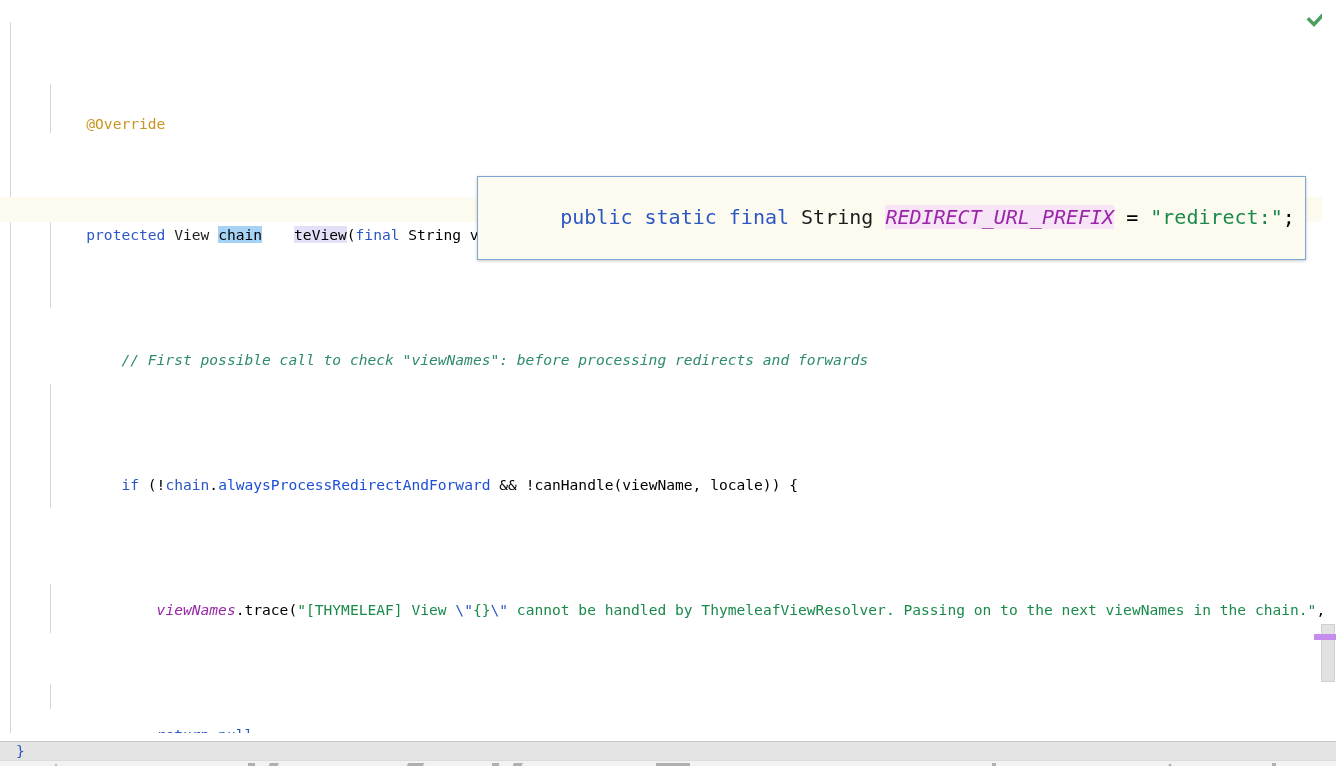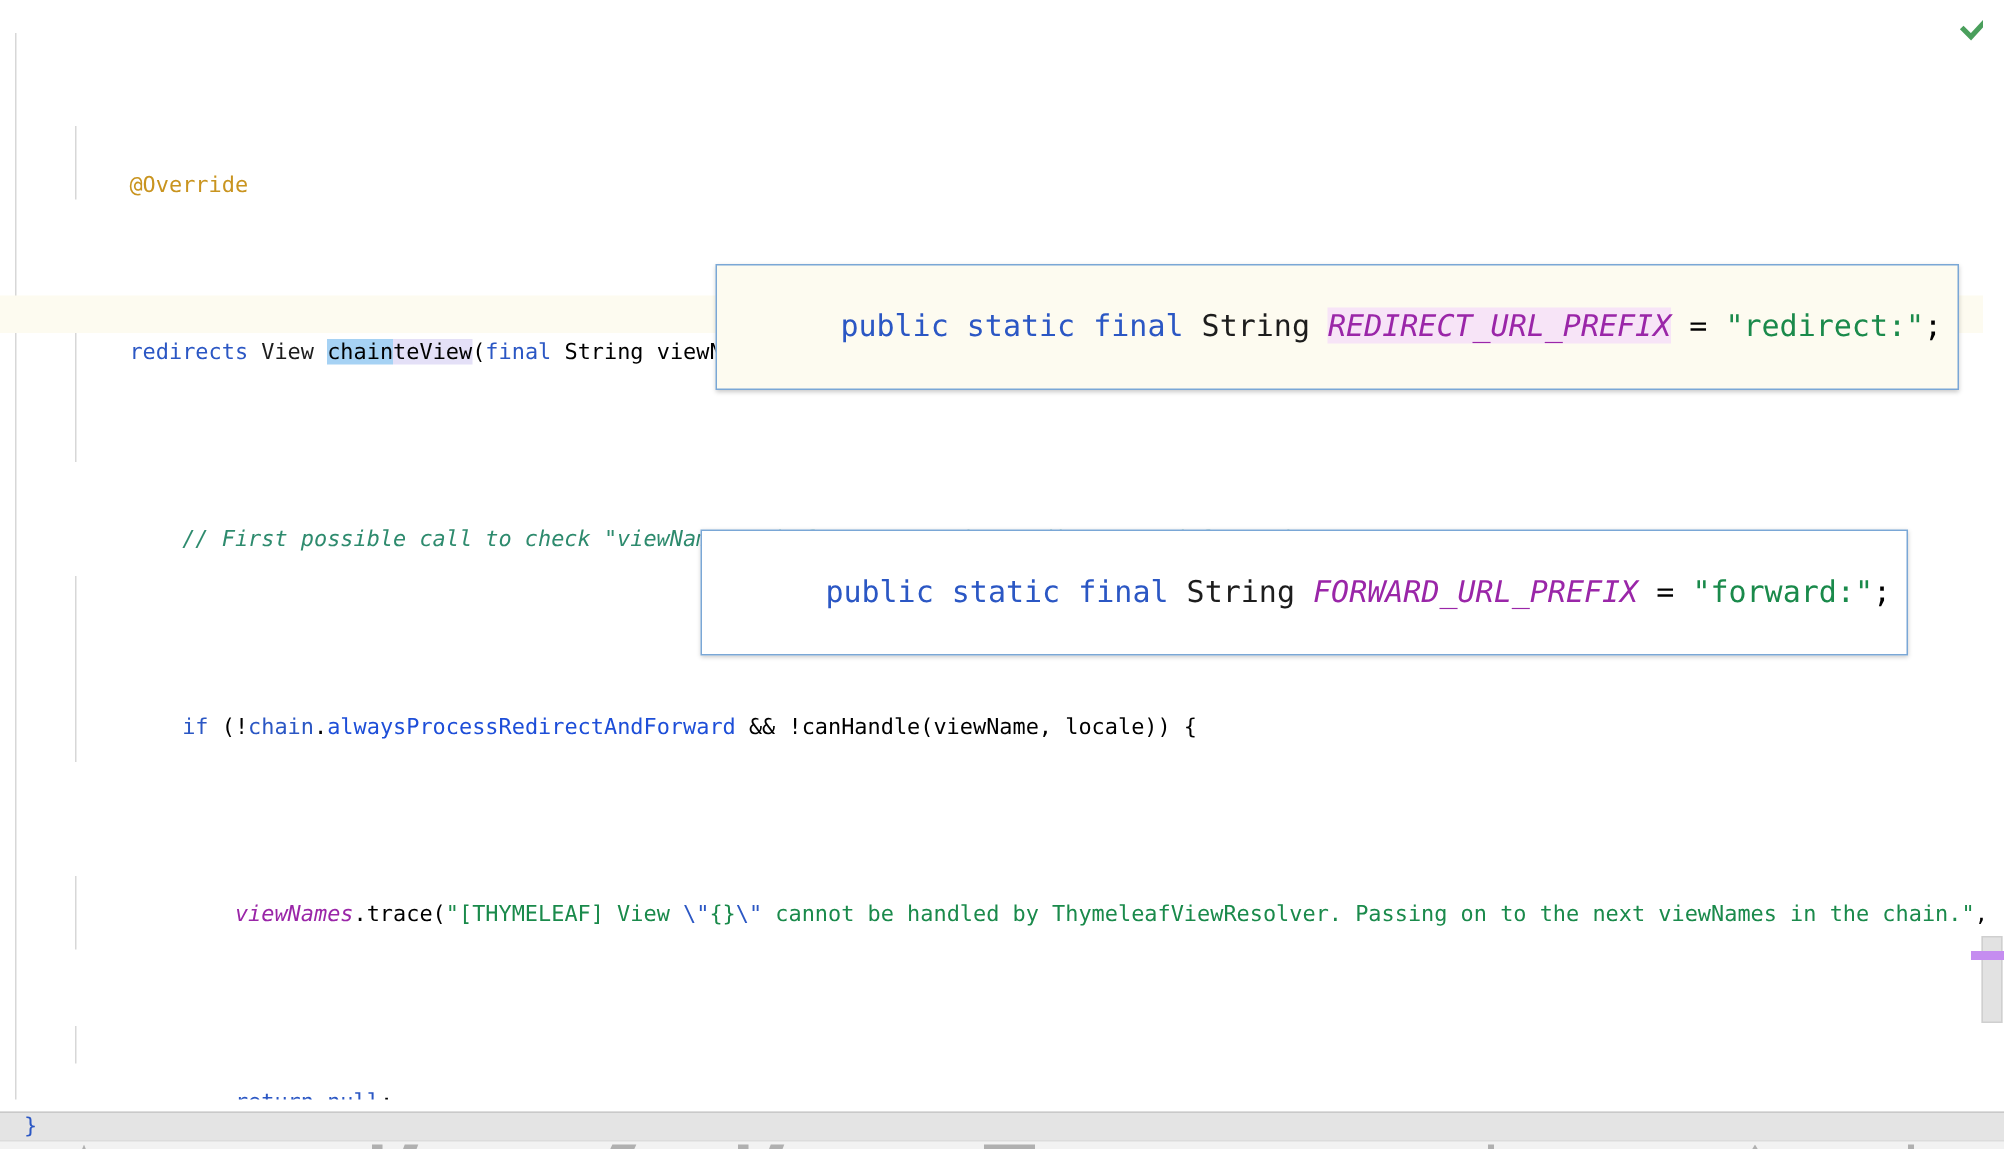--- a/index.html
+++ b/index.html
@@ -35,21 +35,21 @@
   .cls{color:#1d1d1d;}
   .fld{color:#1d4ed8;}
   .fldi{color:#9a26a8;font-style:italic;}
   .st{color:#1a8a4b;}
   .esc{color:#2b57c4;}
   .cm{color:#2e8b6e;font-style:italic;}
   .ann{color:#c9941f;}
 
   
   .sel-strong{background:#a6d2f4;}
-  .sel-soft{background:#e4e0f7;}
+  .sel-soft{background:#e4e0f7;margin-left:32px;}
 
   
   .tip{
     position:absolute;
     font-family:"DejaVu Sans Mono","Liberation Mono",monospace;
     font-size:20px;line-height:25px;white-space:pre;
     border:1px solid #7aa7d6;
     padding:3px 10px 4px 10px;
     box-shadow:0 1px 3px rgba(0,0,0,.22);
   }
@@ -109,21 +109,21 @@
 
     <div class="code">
 
       
       <div class="ln" style="height:11px;margin-top:-14px;">
         <span class="txt"><span class="ann">@Override</span></span>
       </div>
 
       
       <div class="ln current">
-        <span class="txt"><span class="kw">redirects</span> <span class="cls">View</span> <span class="sel-strong">chain</span><span class="sel-soft">teView</span>(<span class="kw">final</span> String viewName, <span class="kw">final</span> Locale locale) <span class="kw">throws</span> Exception {</span>
+        <span class="txt"><span class="kw">protected</span> <span class="cls">View</span> <span class="sel-strong">chain</span><span class="sel-soft">teView</span>(<span class="kw">final</span> String viewName, <span class="kw">final</span> Locale locale) <span class="kw">throws</span> Exception {</span>
       </div>
 
       
       <div class="ln">
         <span class="txt"><span class="cm">    // First possible call to check "viewNames": before processing redirects and forwards</span></span>
       </div>
 
       
       <div class="ln">
         <span class="txt">    <span class="kw">if</span> (!<span class="kw">chain</span>.<span class="fld">alwaysProcessRedirectAndForward</span> &amp;&amp; !canHandle(viewName, locale)) {</span>
@@ -210,23 +210,20 @@
 
       
       
 
     </div>
 
     <div class="tip" id="tip-redirect">
       <span class="kw">public static final</span> <span class="cls">String</span> <span class="hl fldi">REDIRECT_URL_PREFIX</span> = <span class="st">"redirect:"</span>;
     </div>
 
-    <div class="tip" id="tip-forward">
-      <span class="kw">public static final</span> <span class="cls">String</span> <span class="fldi">FORWARD_URL_PREFIX</span> = <span class="st">"forward:"</span>;
-    </div>
 
     <div id="check">
       <svg width="22" height="22" viewBox="0 0 22 22" aria-hidden="true">
         <path d="M3 11.5 L8 16.5 L19 4.5" stroke="#4a9f5c" stroke-width="3.4" fill="none" stroke-linecap="square"></path>
       </svg>
     </div>
 
     <div id="vscroll">
       <div id="vthumb"></div>
     </div>

